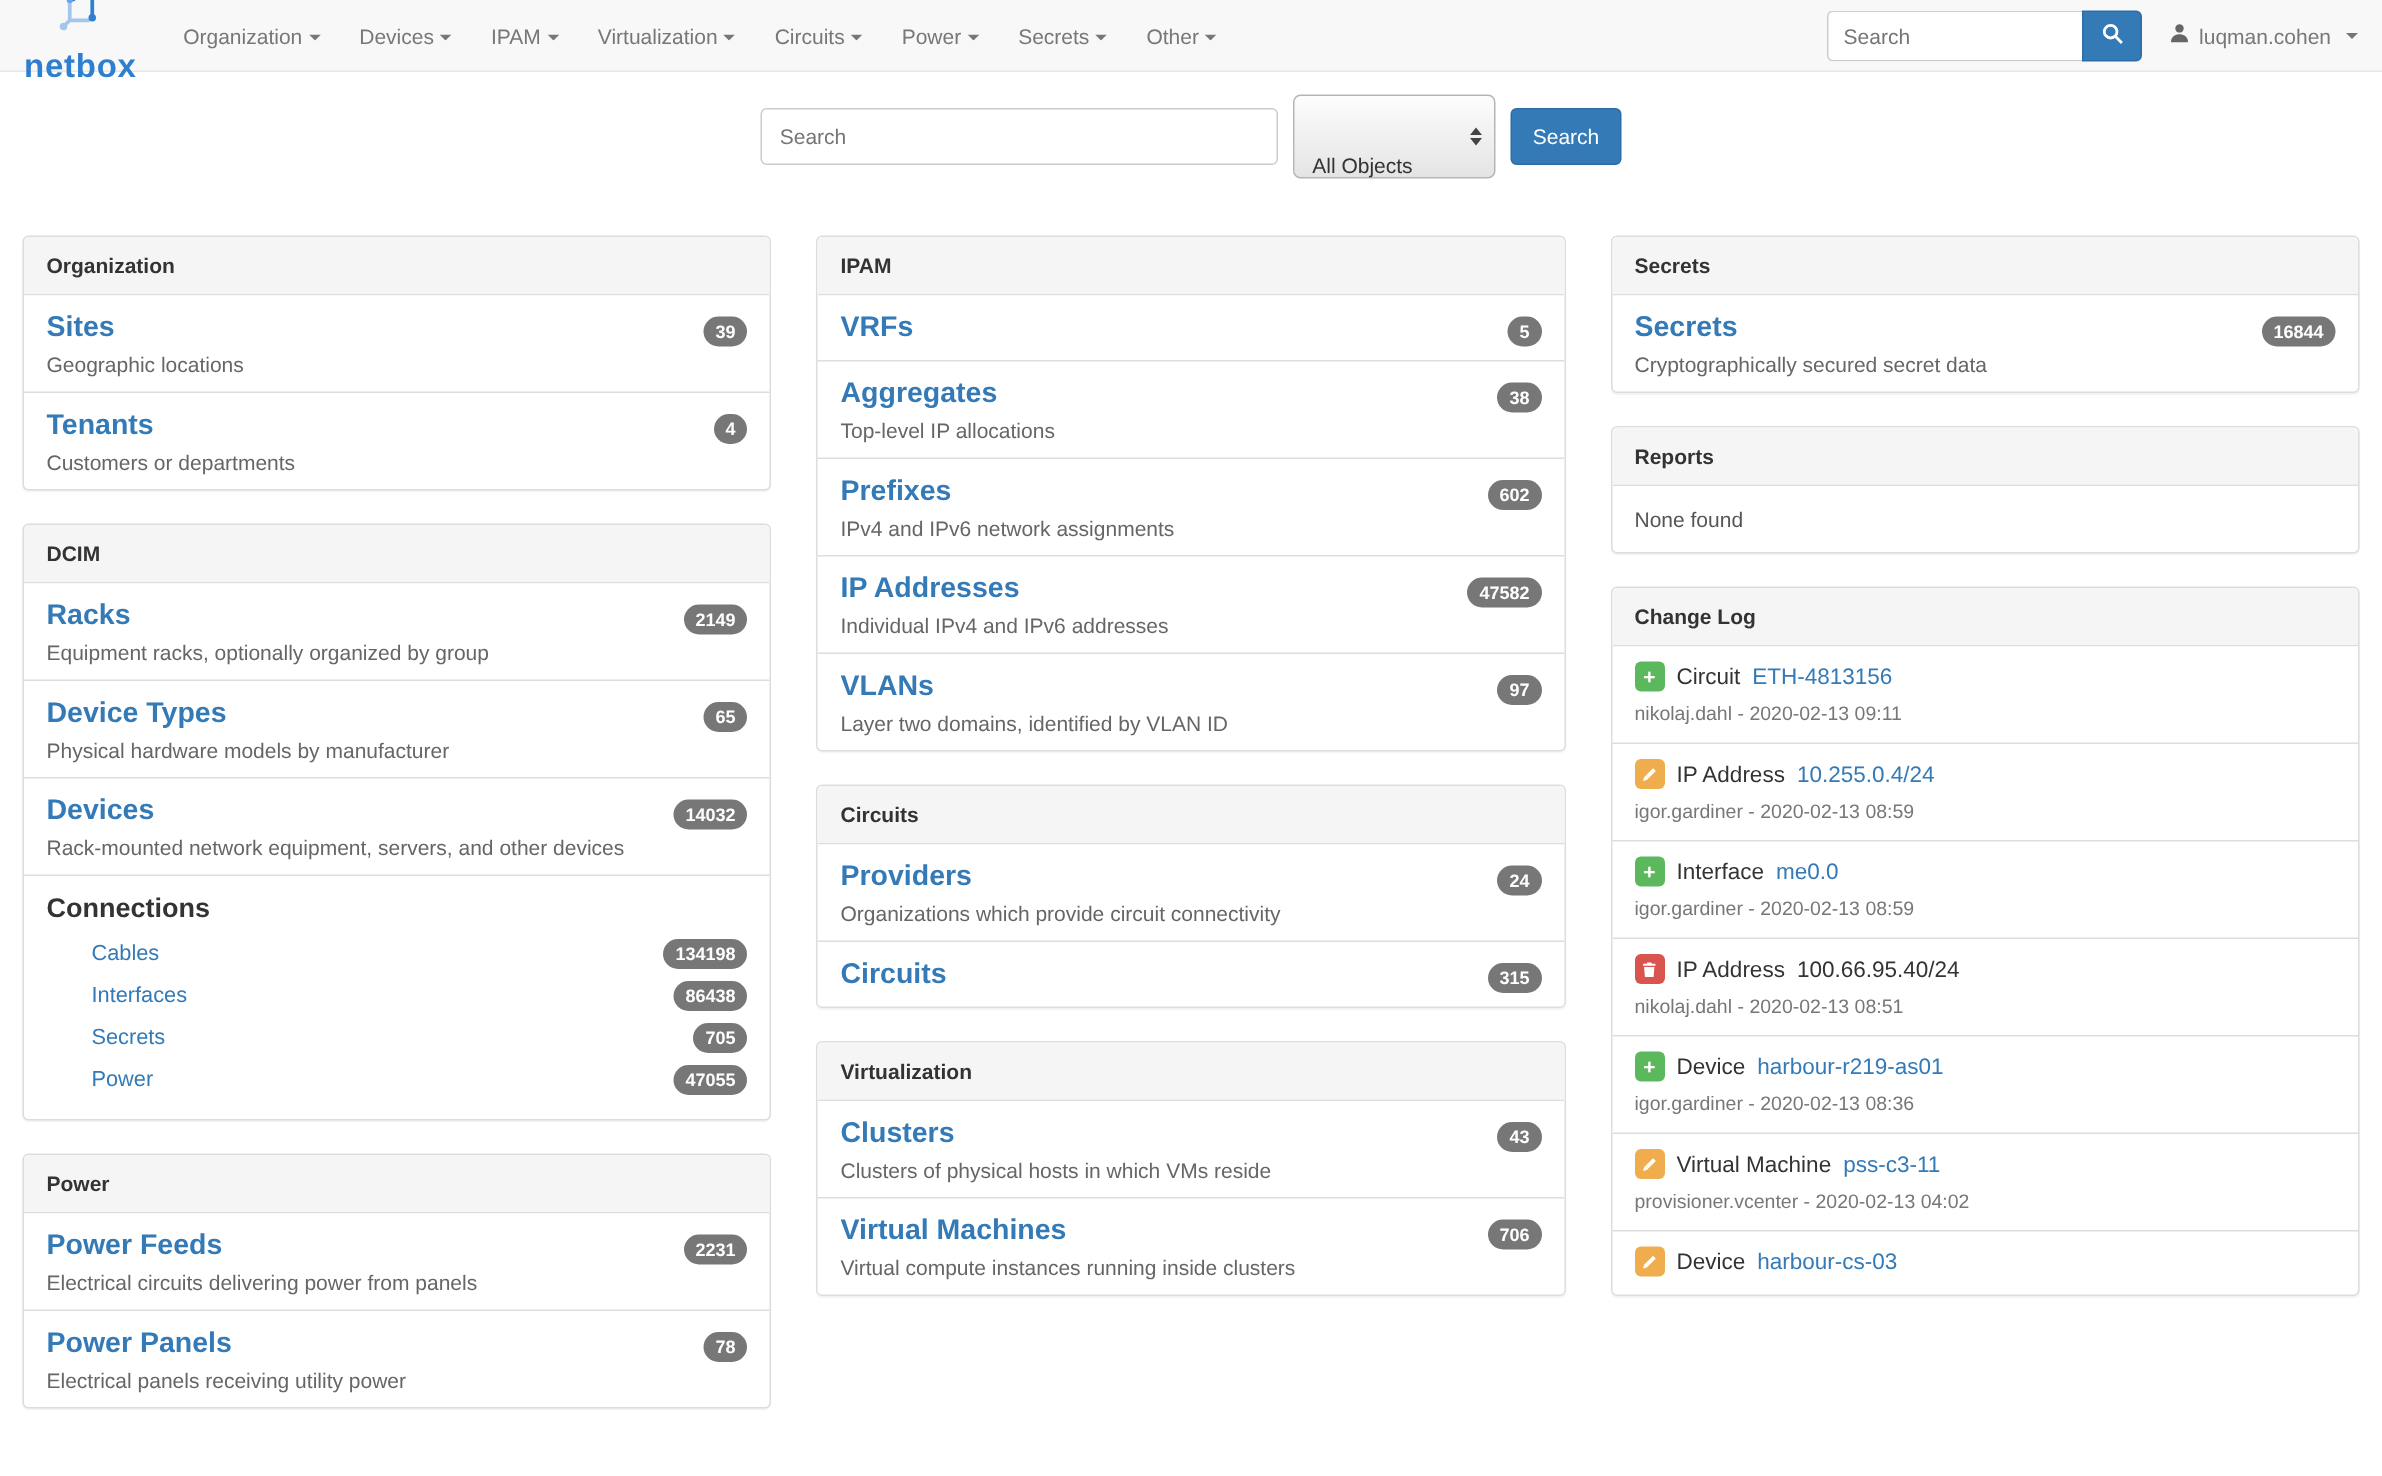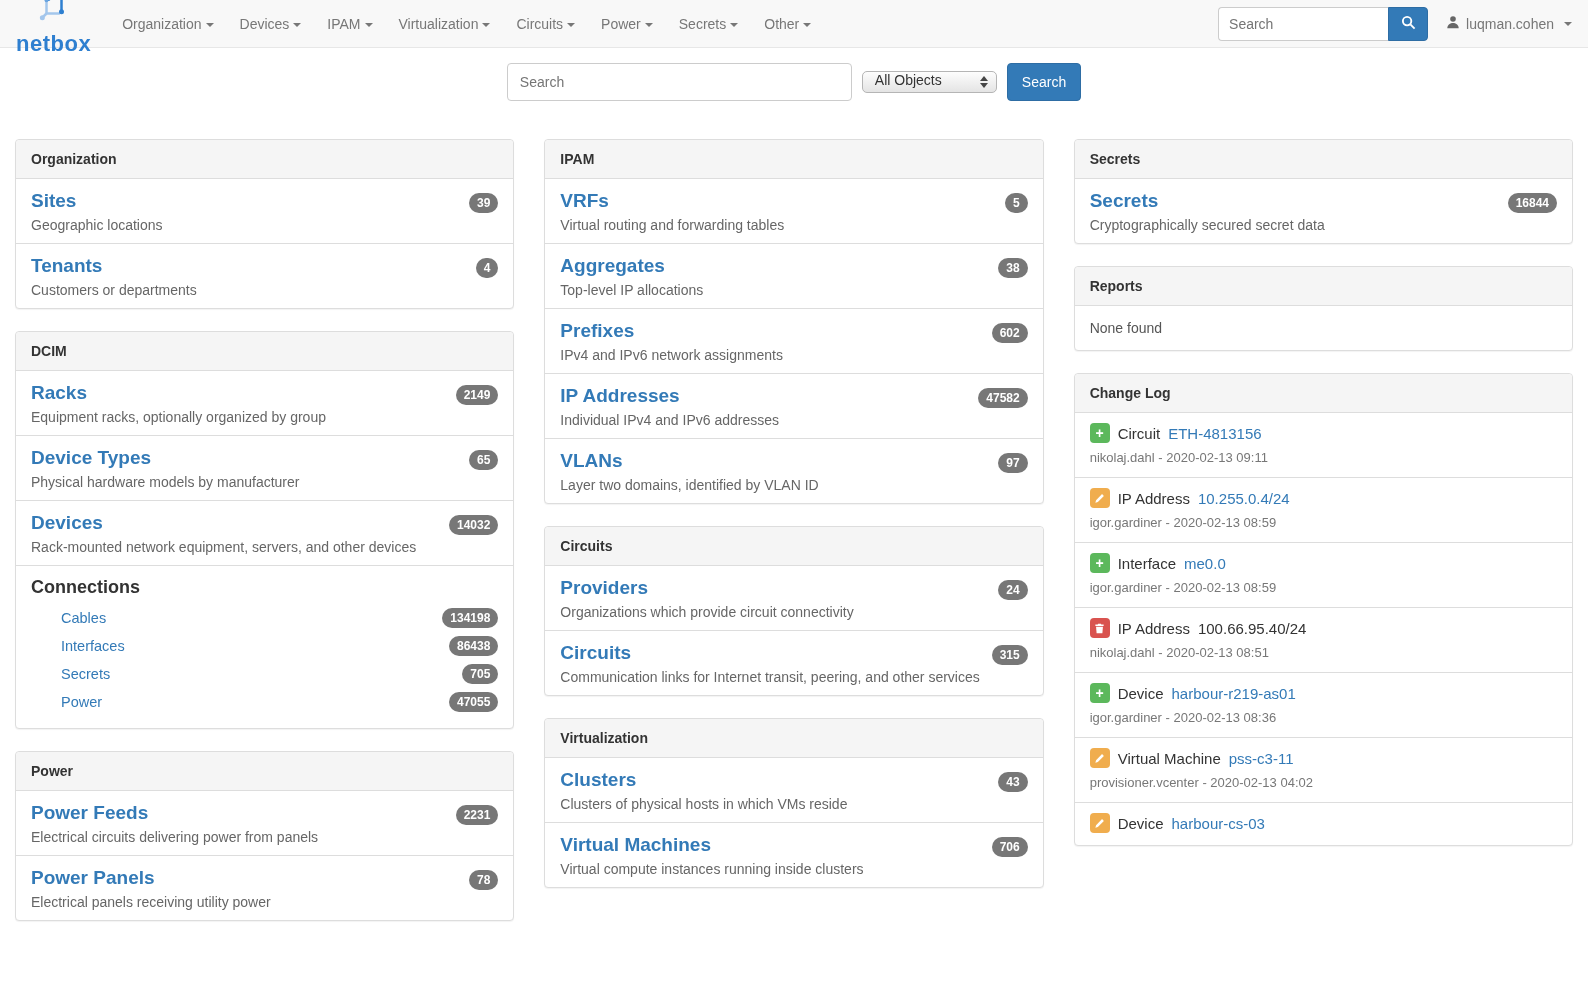--- a/index.html
+++ b/index.html
@@ -19,22 +19,22 @@
   .nav-search input { width:170px; height:34px; border:1px solid #ccc; border-right:none;
     border-radius:4px 0 0 4px; padding:0 10px; font-size:14px; outline:none; color:#555; }
   .nav-search button { width:40px; height:34px; border:1px solid #2e6da4; background:#337ab7;
     border-radius:0 4px 4px 0; cursor:pointer; display:flex; align-items:center; justify-content:center; }
   .nav-user { color:#777; display:flex; align-items:center; gap:6px; cursor:pointer; white-space:nowrap; }
 
   
   .search-row { display:flex; justify-content:center; align-items:center; gap:10px; padding:15px 0 20px 0; }
   .search-row input { width:345px; height:38px; border:1px solid #ccc; border-radius:4px;
     padding:0 12px; font-size:14px; color:#555; outline:none; }
-  .obj-select { position:relative; width:135px; height:22px; border:1px solid #b5b5b5; border-radius:5px;
-    background:linear-gradient(#fdfdfd,#e4e4e4); display:flex; align-items:flex-start; padding:0 26px 0 12px;
+  .obj-select { position:relative; width:135px; height:56px; border:1px solid #b5b5b5; border-radius:5px;
+    background:linear-gradient(#fdfdfd,#e4e4e4); display:flex; align-items:flex-end; padding:0 26px 0 12px;
     cursor:pointer; color:#333; }
   .spinner { position:absolute; right:8px; top:50%; transform:translateY(-50%);
     display:flex; flex-direction:column; gap:2px; }
   .spin-up { width:0; height:0; border-left:4px solid transparent; border-right:4px solid transparent;
     border-bottom:5px solid #444; }
   .spin-down { width:0; height:0; border-left:4px solid transparent; border-right:4px solid transparent;
     border-top:5px solid #444; }
   .search-btn { height:38px; padding:0 14px; background:#337ab7; border:1px solid #2e6da4;
     border-radius:4px; color:#fff; font-size:14px; cursor:pointer; }
 
@@ -212,21 +212,20 @@
       </div>
     </div>
   </div>
 
   <div>
     <div class="panel">
       <div class="panel-heading">IPAM</div>
       <div class="pitem">
         <span class="badge">5</span>
         <a class="ititle">VRFs</a>
-        <div class="idesc">Virtual routing and forwarding tables</div>
       </div>
       <div class="pitem">
         <span class="badge">38</span>
         <a class="ititle">Aggregates</a>
         <div class="idesc">Top-level IP allocations</div>
       </div>
       <div class="pitem">
         <span class="badge">602</span>
         <a class="ititle">Prefixes</a>
         <div class="idesc">IPv4 and IPv6 network assignments</div>
@@ -246,21 +245,20 @@
     <div class="panel">
       <div class="panel-heading">Circuits</div>
       <div class="pitem">
         <span class="badge">24</span>
         <a class="ititle">Providers</a>
         <div class="idesc">Organizations which provide circuit connectivity</div>
       </div>
       <div class="pitem">
         <span class="badge">315</span>
         <a class="ititle">Circuits</a>
-        <div class="idesc">Communication links for Internet transit, peering, and other services</div>
       </div>
     </div>
 
     <div class="panel">
       <div class="panel-heading">Virtualization</div>
       <div class="pitem">
         <span class="badge">43</span>
         <a class="ititle">Clusters</a>
         <div class="idesc">Clusters of physical hosts in which VMs reside</div>
       </div>

